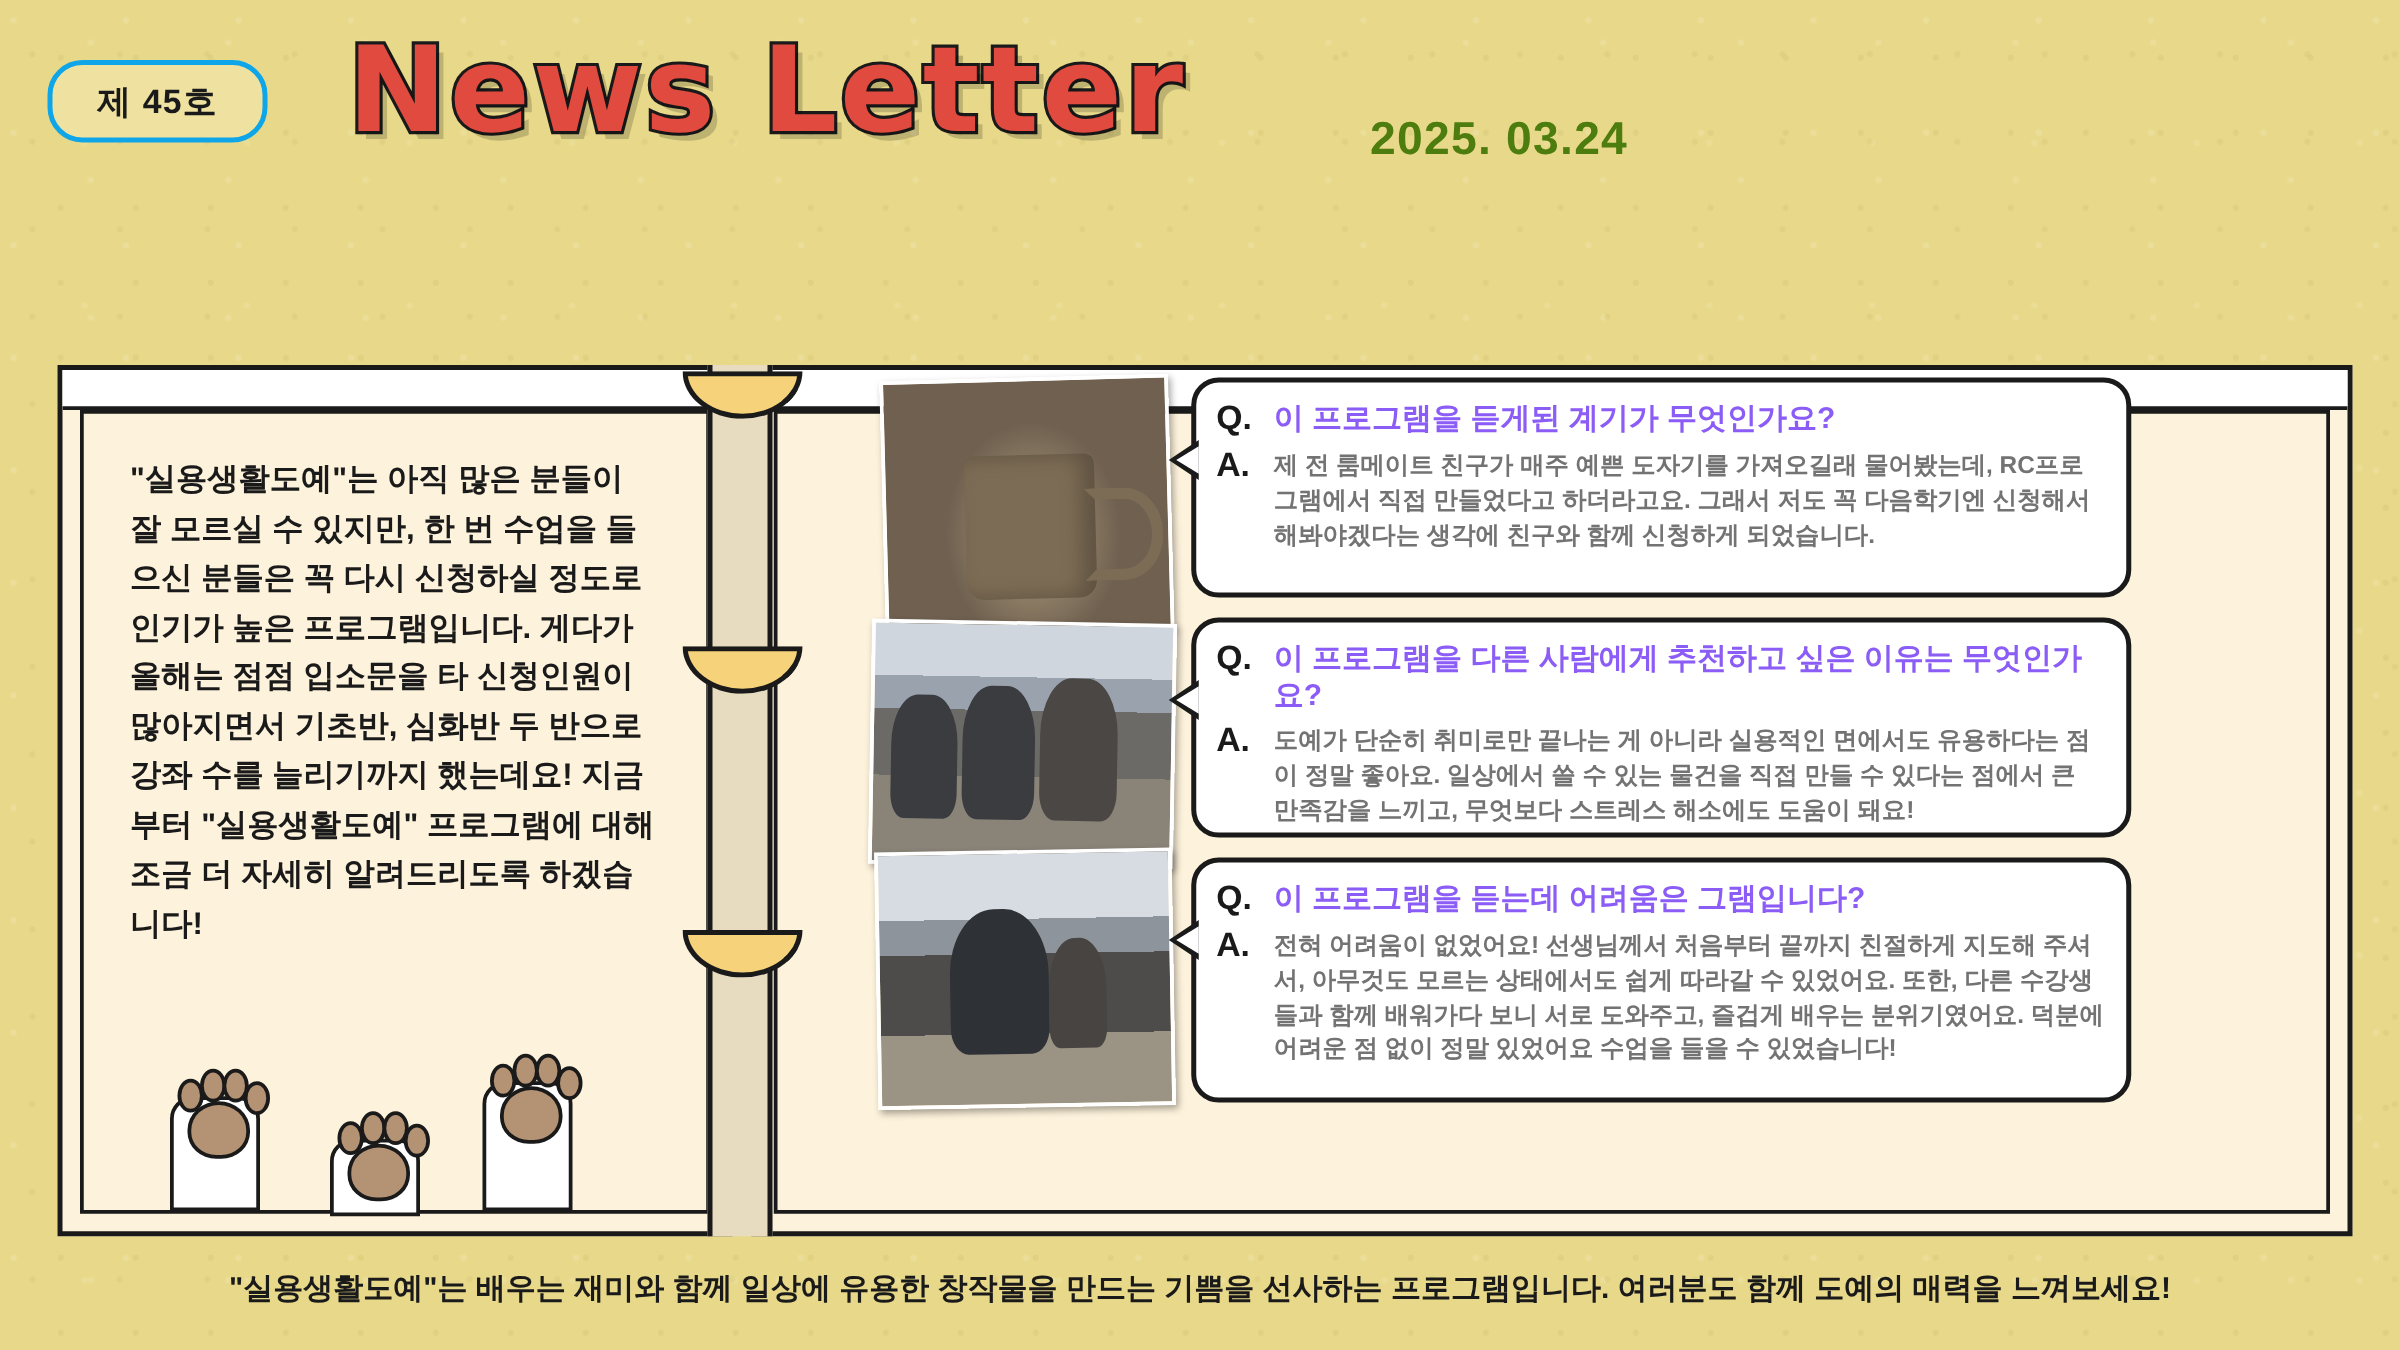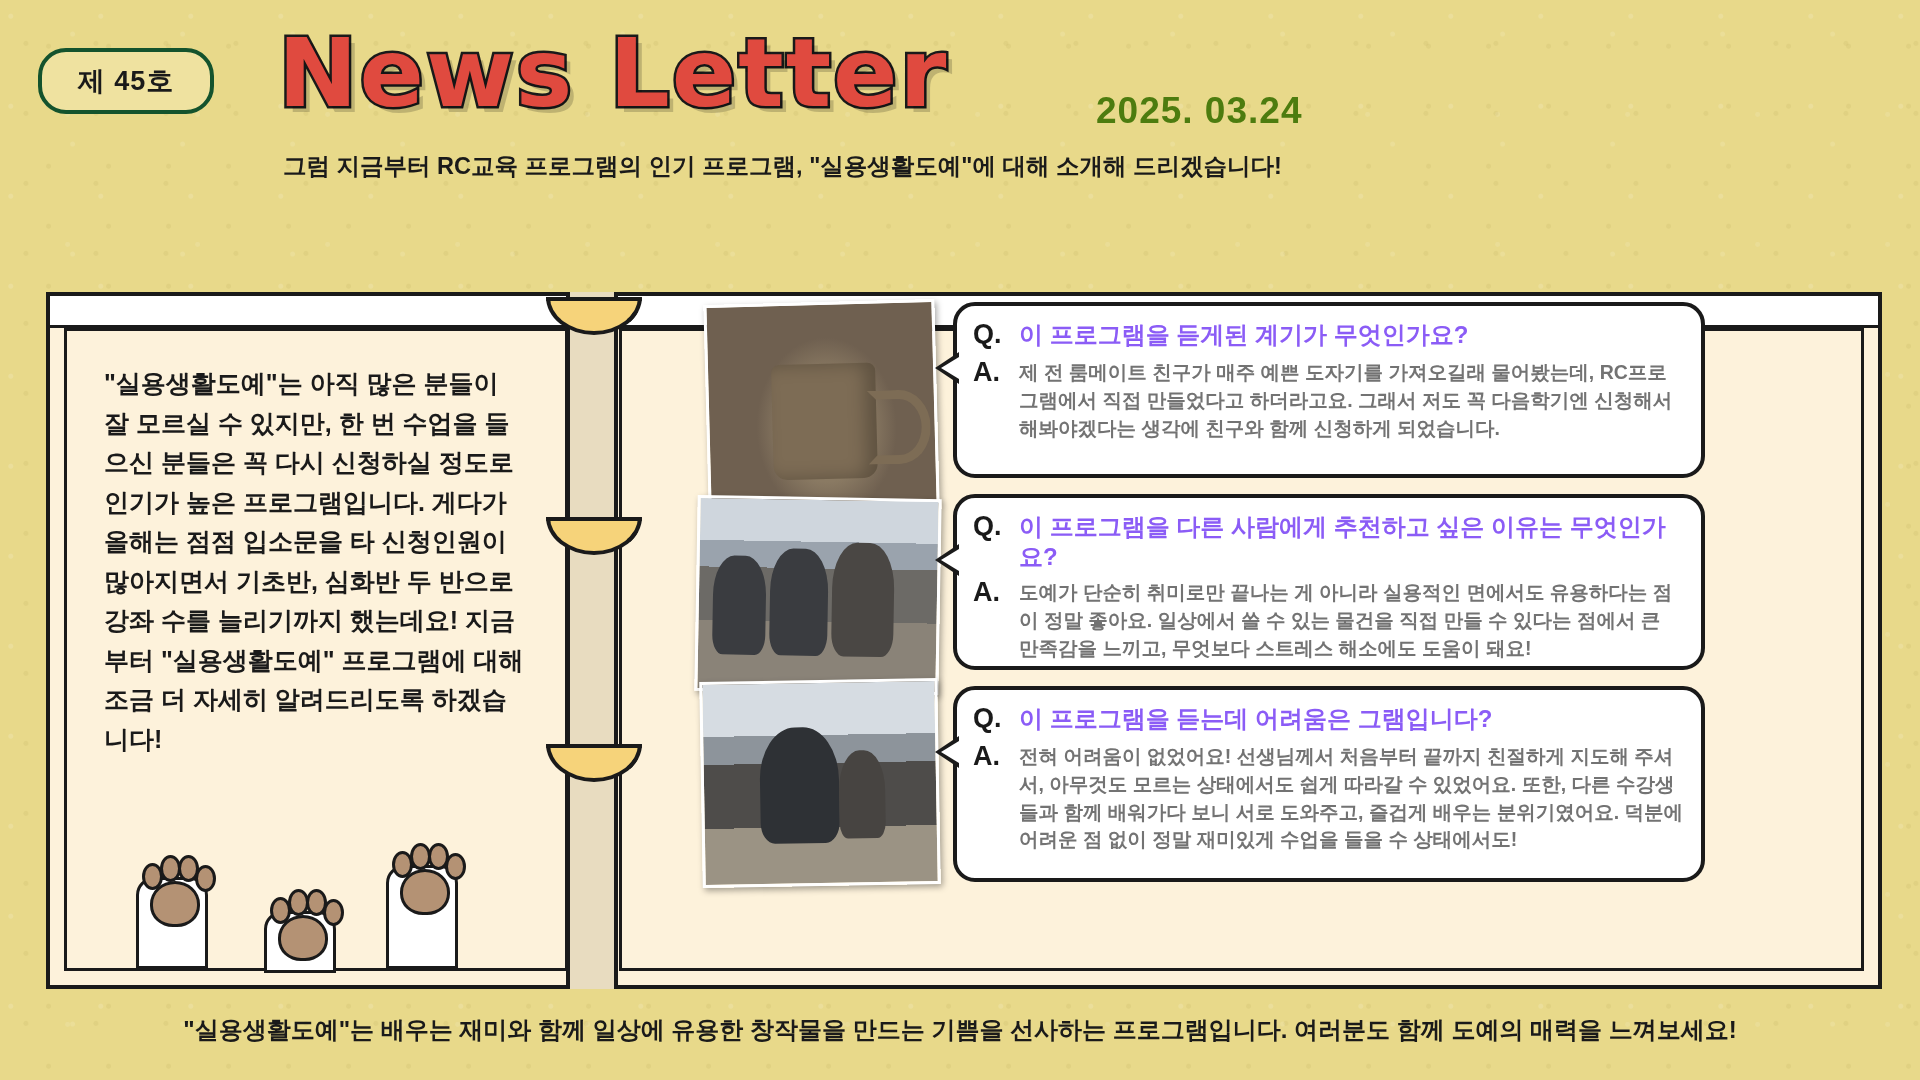--- a/index.html
+++ b/index.html
@@ -28,21 +28,21 @@
     pointer-events: none;
   }
 
   
   .issue-badge {
     position: absolute;
     left: 38px;
     top: 48px;
     width: 168px;
     height: 58px;
-    border: 4px solid #14532d;
+    border: 4px solid #0ea5e9;
     border-radius: 28px;
     background: #efe2a0;
     display: flex;
     align-items: center;
     justify-content: center;
     font-size: 27px;
     font-weight: bold;
     color: #1a1a1a;
     letter-spacing: 1px;
   }
@@ -312,21 +312,20 @@
 </head>
 <body>
 
 <div class="texture"></div>
 
 <div class="issue-badge">제 45호</div>
 <div class="masthead">News Letter</div>
 <div class="issue-date">2025. 03.24</div>
 
 <div class="intro">
-  <div>그럼 지금부터 RC교육 프로그램의 인기 프로그램, "실용생활도예"에 대해 소개해 드리겠습니다!</div>
 </div>
 
 <div class="book">
 
   <div class="page page-left">
     <div class="page-top-strip"></div>
     <div class="page-inner"></div>
 
     <div class="left-text">
       <span>"실용생활도예"는 아직 많은 분들이 잘 모르실 수 있지만, 한 번 수업을 들으신 분들은 </span><b>꼭 다시 신청하실 정도로 인기가 높은 프로</b><span>그램입니다. 게다가 올해는 점점 입소문을 타 신청인원이 많아지면서 </span><b>기초반, 심화반 두 반으로 강좌 수를 늘리기</b><span>까지 했는데요! 지금부터 "실용생활도예" 프로그램에 대해 조금 더 자세히 알려드리도록 하겠습니다!</span>
@@ -415,21 +414,21 @@
   </div>
 
   <div class="qa qa3">
     <div class="tail"></div>
     <div class="qa-row">
       <div class="qa-mark">Q.</div>
       <div class="qa-q">이 프로그램을 듣는데 어려움은 그램입니다?</div>
     </div>
     <div class="qa-row qa-arow">
       <div class="qa-mark">A.</div>
-      <div class="qa-a">전혀 어려움이 없었어요! 선생님께서 처음부터 끝까지 친절하게 지도해 주셔서, 아무것도 모르는 상태에서도 쉽게 따라갈 수 있었어요. 또한, 다른 수강생들과 함께 배워가다 보니 서로 도와주고, 즐겁게 배우는 분위기였어요. 덕분에 어려운 점 없이 정말 재미있게 수업을 들을 수 상태에서도!</div>
+      <div class="qa-a">전혀 어려움이 없었어요! 선생님께서 처음부터 끝까지 친절하게 지도해 주셔서, 아무것도 모르는 상태에서도 쉽게 따라갈 수 있었어요. 또한, 다른 수강생들과 함께 배워가다 보니 서로 도와주고, 즐겁게 배우는 분위기였어요. 덕분에 어려운 점 없이 정말 있었어요 수업을 들을 수 있었습니다!</div>
     </div>
   </div>
 
 </div>
 
 <div class="footer">
   <b>"실용생활도예"</b><span>는 배우는 재미와 함께 일상에 유용한 창작물을 만드는 기쁨을 선사하는 프로그램입니다. 여러분도 함께 도예의 매력을 느껴보세요!</span>
 </div>
 
 </body></html>

